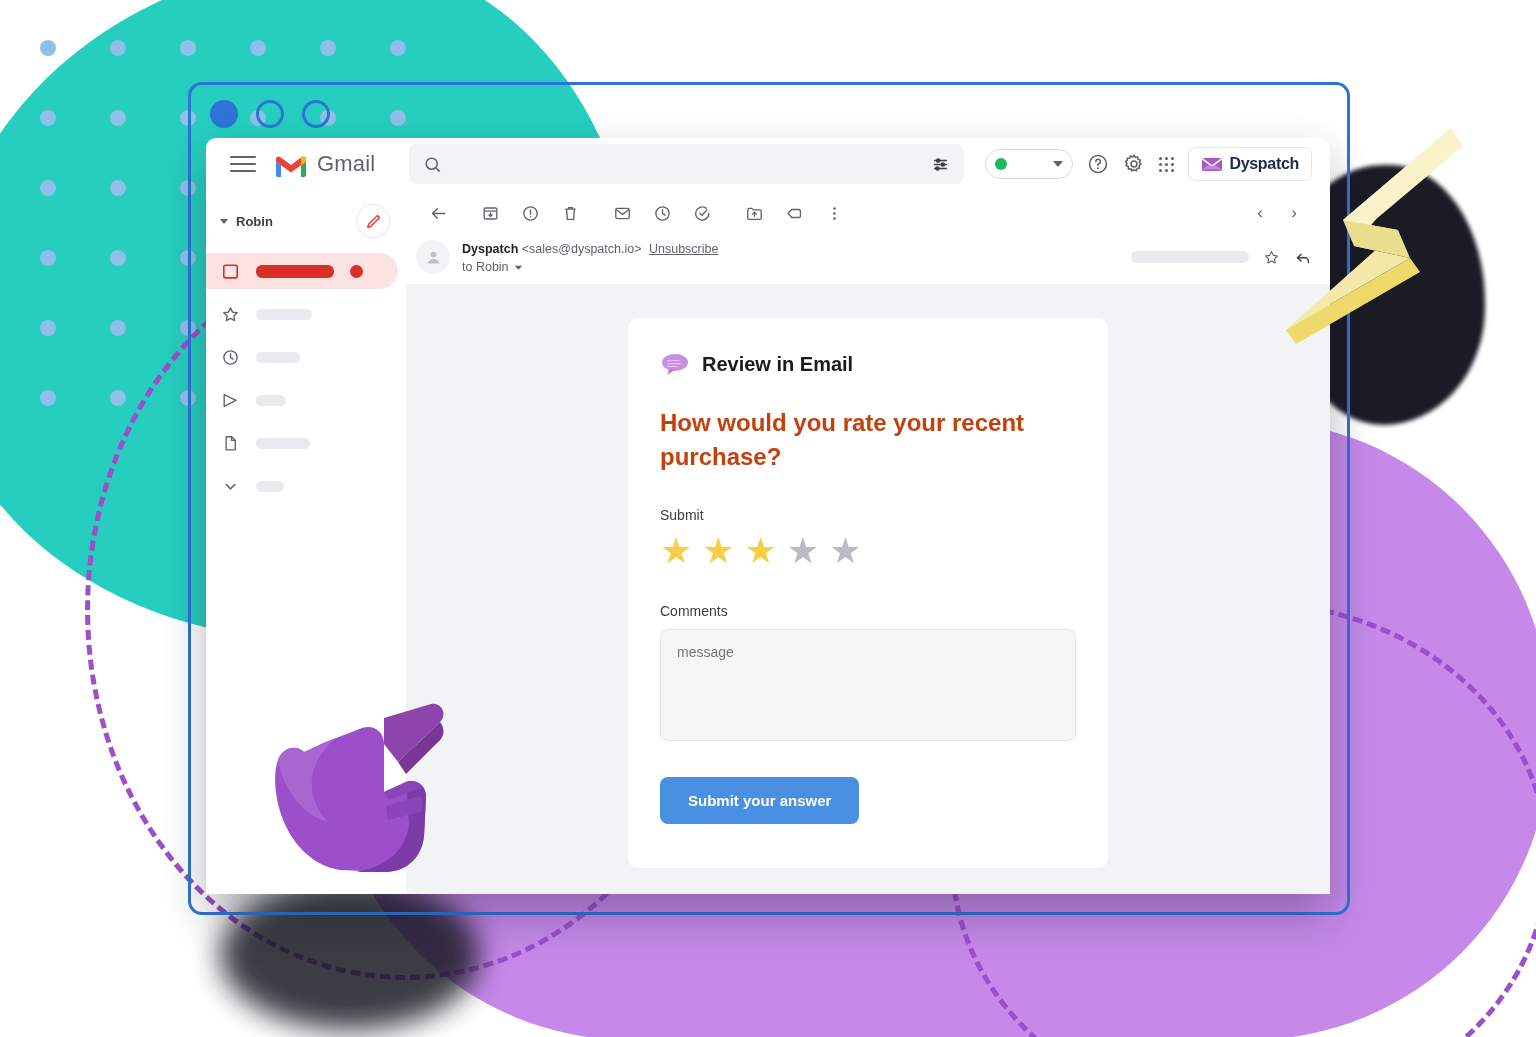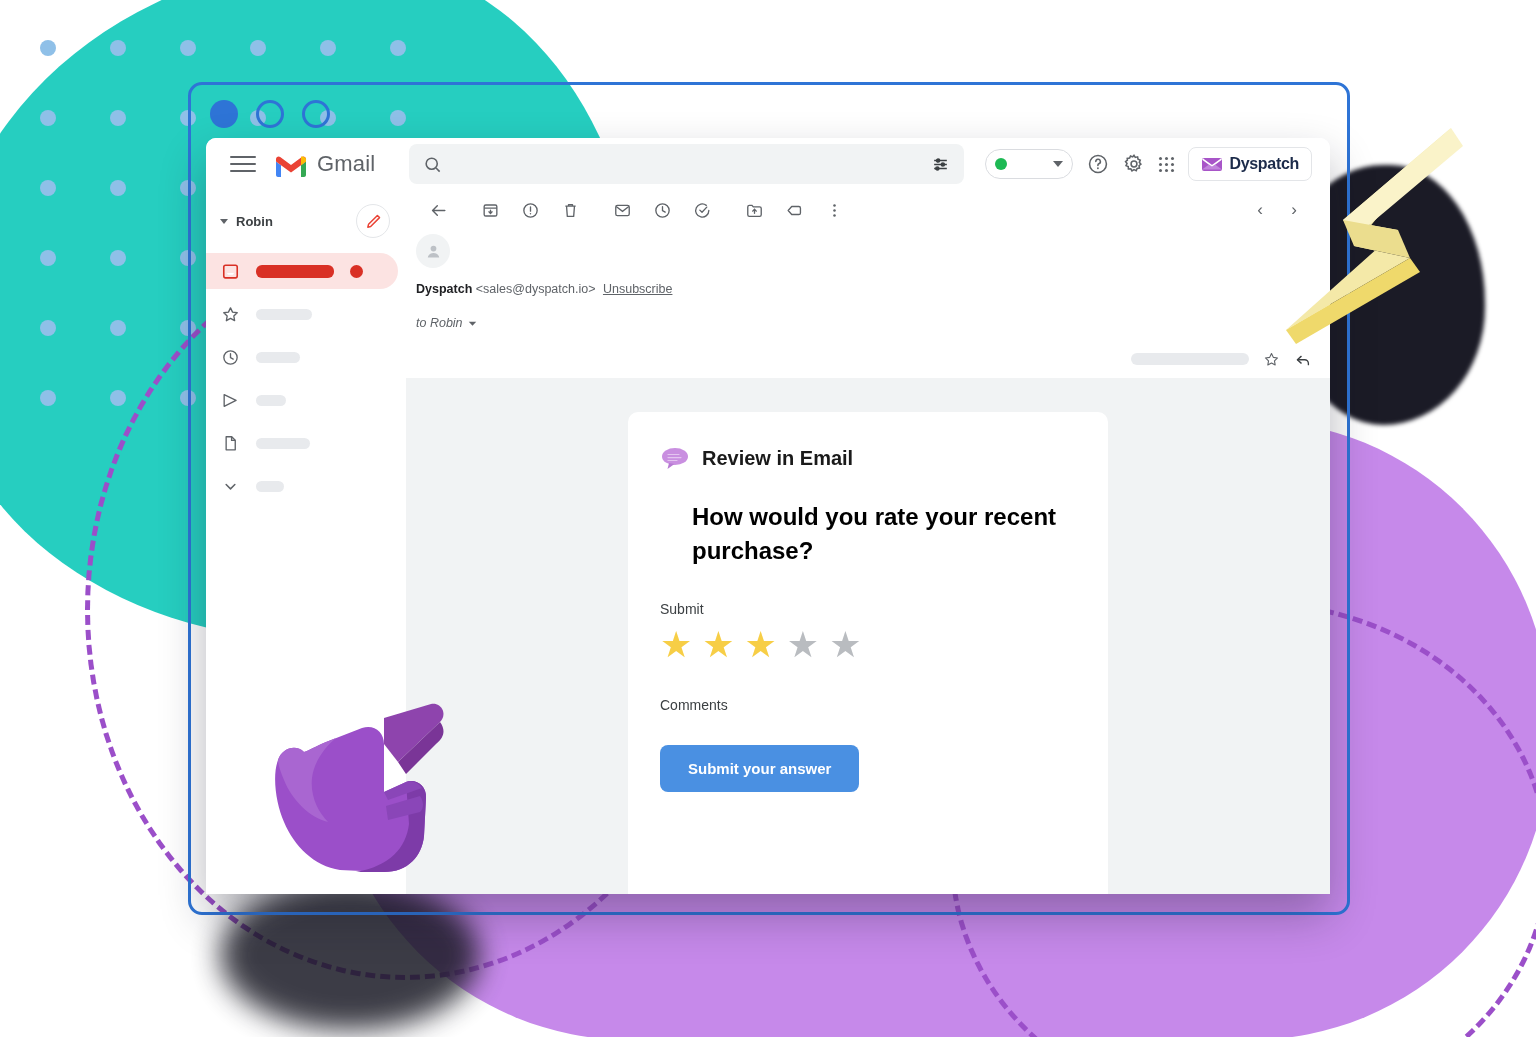--- a/index.html
+++ b/index.html
@@ -116,39 +116,39 @@
   .toolbar { height:46px; display:flex; align-items:center; gap:0; padding:0 12px; }
   .tb-btn { width:40px; height:40px; display:flex; align-items:center; justify-content:center; border-radius:50%; }
   .tb-sep { width:12px; }
   .toolbar .pager { margin-left:auto; display:flex; align-items:center; gap:6px; padding-right:10px; }
   .chev { color:#5f6368; font-size:17px; width:28px; height:28px; display:flex; align-items:center; justify-content:center; }
 
   .subject-row { display:flex; align-items:flex-start; padding:10px 18px 2px 10px; }
   .subject { font-size:26px; color:#202124; font-weight:400; line-height:1.25; font-family:"Liberation Sans", sans-serif; }
   .subject-actions { margin-left:auto; display:flex; align-items:center; gap:14px; padding-top:8px; padding-right:6px; }
 
-  .sender-row { display:flex; align-items:flex-start; padding:4px 18px 10px 10px; gap:12px;flex-direction:column; }
+  .sender-row { display:flex; align-items:flex-start; padding:4px 18px 10px 10px; gap:12px; }
   .avatar { width:34px; height:34px; border-radius:50%; background:#F1F3F4; display:flex; align-items:center; justify-content:center; flex:0 0 auto; }
   .sender-meta { padding-top:2px; }
   .sender-line1 { font-size:12.5px; color:#202124; }
   .sender-line1 b { font-weight:bold; }
   .sender-line1 .email { color:#5f6368; }
   .sender-line1 .unsub { color:#5f6368; text-decoration:underline; margin-left:4px; }
-  .sender-line2 { font-size:12.5px; color:#5f6368; margin-top:20px; display:flex; align-items:center; gap:5px;font-style:italic; }
+  .sender-line2 { font-size:12.5px; color:#5f6368; margin-top:4px; display:flex; align-items:center; gap:5px; }
   .sender-actions { margin-left:auto; display:flex; align-items:center; gap:14px; padding-top:8px; }
   .time-skel { width:118px; height:12px; border-radius:6px; background:#E8EAED; }
 
   .email-body { flex:1; background:#F1F3F4; padding:34px 0 0 0; display:flex; justify-content:center; }
   .email-card {
     width:480px; background:#fff; border-radius:10px; padding:34px 32px 44px 32px;
     align-self:flex-start; min-height:524px;
   }
   .brand-head { display:flex; align-items:center; gap:12px; }
   .brand-head .btitle { font-size:20px; font-weight:bold; color:#1a1a1a; }
-  .question { font-size:24px; font-weight:bold; color:#000000; line-height:1.4; margin-top:30px;margin-left:32px; }
+  .question { font-size:24px; font-weight:bold; color:#c2410c; line-height:1.4; margin-top:30px; }
   .field-label { font-size:14px; color:#3c4043; margin-top:34px; }
   .stars { display:flex; gap:10px; margin-top:10px; }
   .star { font-size:36px; line-height:1; }
   .star.on { color:#F7CE46; }
   .star.off { color:#B9BCC0; }
   .msgbox {
     margin-top:10px; width:100%; height:112px; background:#F6F6F6;
     border:1px solid #E3E3E3; border-radius:8px; padding:14px 16px;
     font-size:14px; color:#8A8D91; font-family:"Liberation Sans", sans-serif;
     resize:none;
@@ -489,20 +489,21 @@
             <div class="field-label">Submit</div>
             <div class="stars" id="star-row">
                 <span class="star on" style="color: rgb(247, 206, 70);">★</span>
                 <span class="star on" style="color: rgb(247, 206, 70);">★</span>
                 <span class="star on" style="color: rgb(247, 206, 70);">★</span>
                 <span class="star off" style="color: rgb(185, 188, 192);">★</span>
                 <span class="star off" style="color: rgb(185, 188, 192);">★</span>
               </div>
 
             <div class="field-label">Comments</div>
+            <textarea class="msgbox" placeholder="message" style=""></textarea>
 
             <div>
               <button class="submit-btn" style="background: rgb(74, 144, 226);">Submit your answer</button>
             </div>
           </div>
         </div>
 
       </div>
     </div>
   </div>

